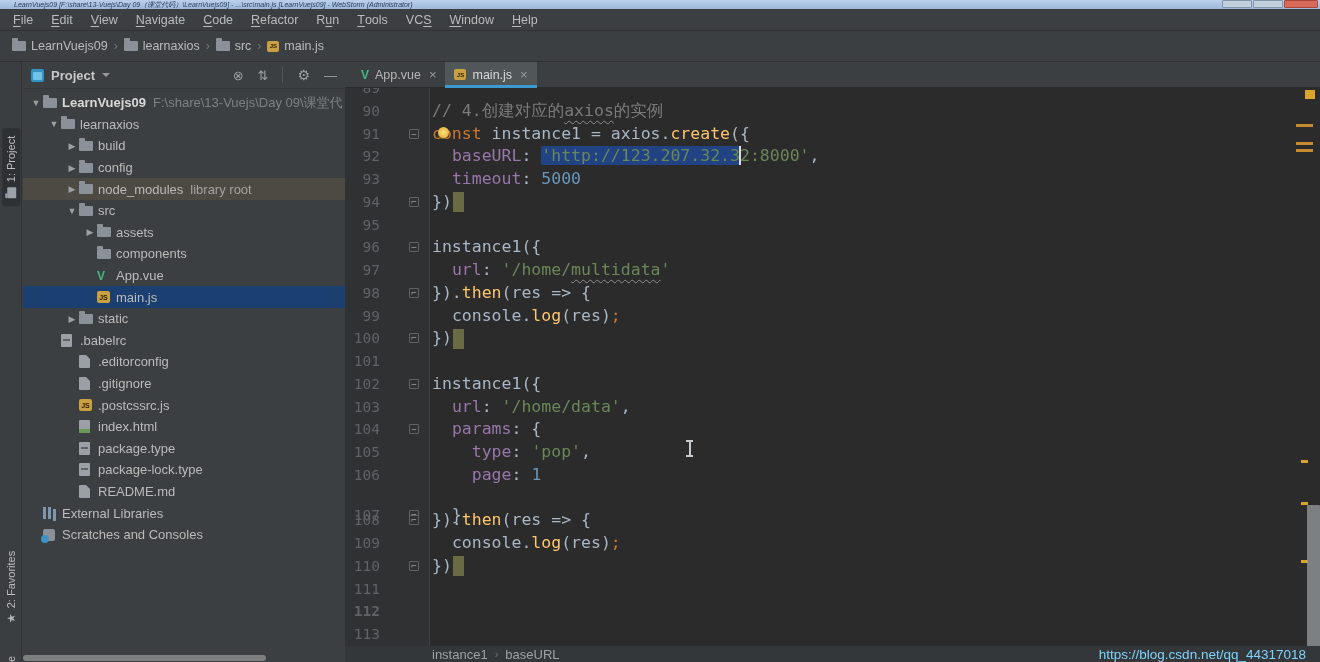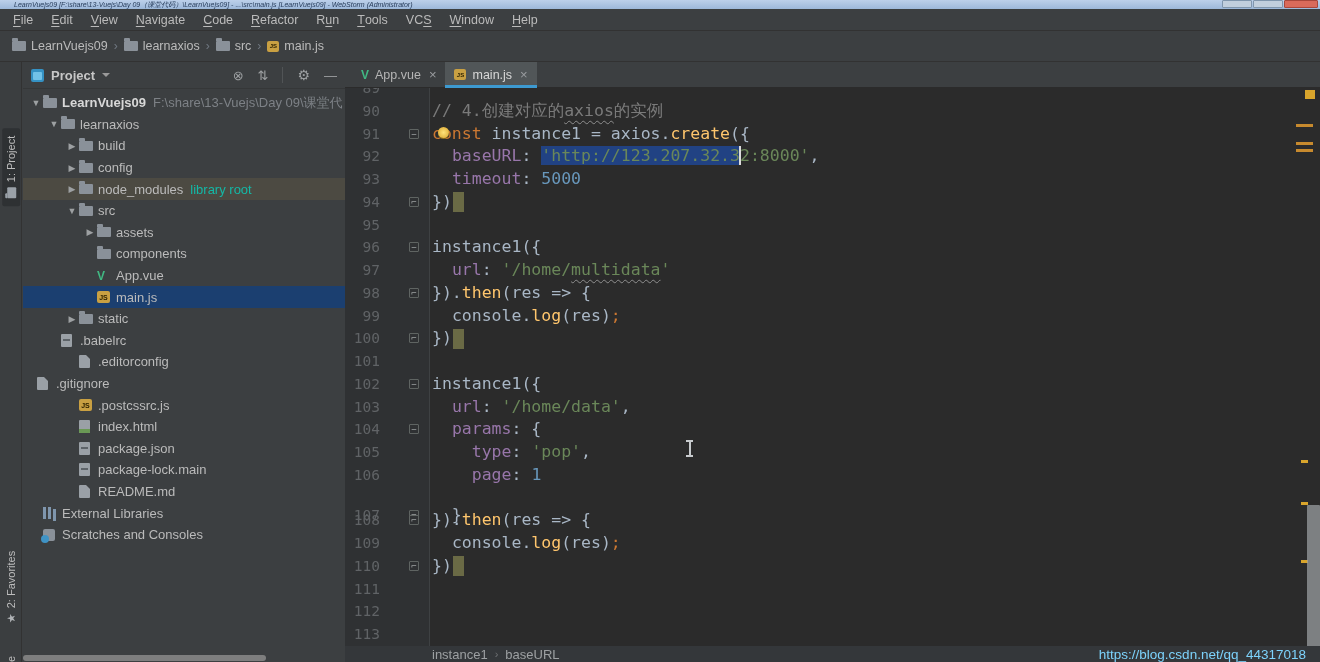--- a/index.html
+++ b/index.html
@@ -72,21 +72,21 @@
 
   .tree{position:relative;font-size:13px;color:#bbbbbb;margin-top:3px;}
   .tree-row{height:21.6px;display:flex;align-items:center;white-space:nowrap;overflow:hidden;}
   .tree-row.hovered{background:#4c4a42;}
   .tree-row.selected{background:#1b3f70;}
   .arrow{width:14px;flex:0 0 14px;font-size:9px;color:#9da0a2;text-align:center;}
   .t-ico{flex:0 0 17px;display:flex;align-items:center;}
   .t-label{margin-left:2px;}
   .t-label.bold{font-weight:bold;color:#d8d8d8;}
   .t-extra{color:#7d8186;margin-left:7px;}
-  .t-extra.lib{color:#14b8a6;}
+  .t-extra.lib{color:#a3a3a3;}
 
   .i-folder{width:14px;height:10px;background:#8a9199;border-radius:1px;position:relative;}
   .i-folder::before{content:"";position:absolute;left:0;top:-3px;width:6px;height:3px;background:#8a9199;border-radius:1px 1px 0 0;}
   .i-vue{color:#41b883;font-weight:bold;font-size:12px;line-height:12px;}
   .i-js{width:13px;height:12px;background:#c9a042;border-radius:2px;color:#2e2200;font-size:7px;font-weight:bold;
         display:flex;align-items:center;justify-content:center;}
   .i-file{width:11px;height:13px;background:#9aa0a6;border-radius:1px;position:relative;}
   .i-file::before{content:"";position:absolute;right:0;top:0;border-style:solid;border-width:0 4px 4px 0;
         border-color:transparent #3c3f41 transparent transparent;}
   .i-json{width:11px;height:13px;background:#9aa0a6;border-radius:1px;position:relative;}
@@ -326,21 +326,21 @@
           </span>
           <span class="t-label">.babelrc</span>
         </div>
         <div class="tree-row" style="padding-left: 42px;">
           <span class="arrow"></span>
           <span class="t-ico">
             <span class="i-file"></span>
           </span>
           <span class="t-label">.editorconfig</span>
         </div>
-        <div class="tree-row" style="">
+        <div class="tree-row" style="padding-left: 42px;">
           <span class="arrow"></span>
           <span class="t-ico">
             <span class="i-file"></span>
           </span>
           <span class="t-label">.gitignore</span>
         </div>
         <div class="tree-row" style="padding-left: 42px;">
           <span class="arrow"></span>
           <span class="t-ico">
             <span class="i-js">JS</span>
@@ -352,28 +352,28 @@
           <span class="t-ico">
             <span class="i-html"></span>
           </span>
           <span class="t-label">index.html</span>
         </div>
         <div class="tree-row" style="padding-left: 42px;">
           <span class="arrow"></span>
           <span class="t-ico">
             <span class="i-json"></span>
           </span>
-          <span class="t-label">package.json</span>
+          <span class="t-label">package.type</span>
         </div>
         <div class="tree-row" style="padding-left: 42px;">
           <span class="arrow"></span>
           <span class="t-ico">
             <span class="i-json"></span>
           </span>
-          <span class="t-label">package-lock.main</span>
+          <span class="t-label">package-lock.type</span>
         </div>
         <div class="tree-row" style="padding-left: 42px;">
           <span class="arrow"></span>
           <span class="t-ico">
             <span class="i-file"></span>
           </span>
           <span class="t-label">README.md</span>
         </div>
         <div class="tree-row" style="padding-left: 6px;">
           <span class="arrow"></span>
@@ -515,21 +515,21 @@
         </div>
         <div class="line" style="top: 466.75px;">
           <span class="ln">110</span>
           <span class="fold">⌐</span>
           <span class="code"><span class="tk-pun">})</span><span class="blockcur"></span></span>
         </div>
         <div class="line" style="top: 489.5px;">
           <span class="ln">111</span>
           <span class="code"></span>
         </div>
-        <div class="line" style="top: 512.25px;">
+        <div class="line" style="top: 512.25px; font-weight: bold;">
           <span class="ln">112</span>
           <span class="code"></span>
         </div>
         <div class="line" style="top: 535px;">
           <span class="ln">113</span>
           <span class="code"></span>
         </div>
       </div>
 
     <div class="bottombar" id="bottombar">

